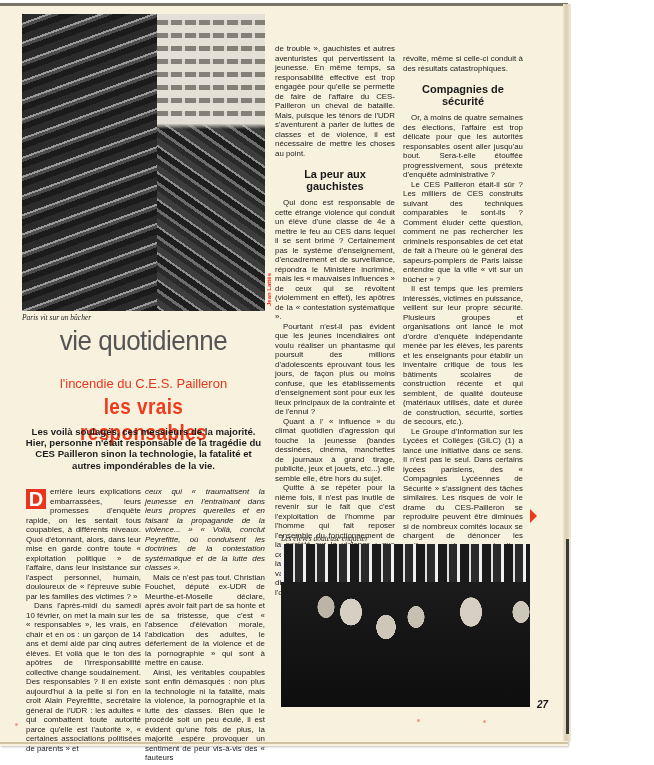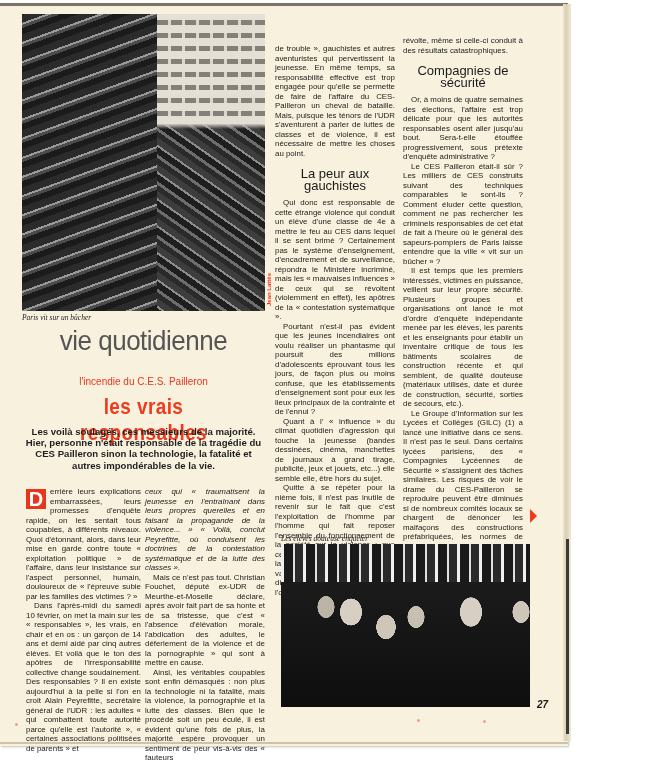--- a/index.html
+++ b/index.html
@@ -75,21 +75,21 @@
     font-size: 6px; font-weight: bold; color: #e8361e; white-space: nowrap;
   }
   
   .rubric {
     position: absolute; left: 22px; top: 320px; width: 243px; text-align: center;
     font-family: "Liberation Sans", sans-serif; font-weight: normal; font-size: 26px; color: #555;
     letter-spacing: -0.5px; transform: scaleY(1.05);
   }
   .kicker {
     position: absolute; left: 22px; top: 370px; width: 243px; text-align: center;
-    font-size: 10px; color: #e8361e;
+    font-size: 13px; color: #e8361e;
   }
   .headline {
     position: absolute; left: 22px; top: 388px; width: 243px; text-align: center;
     font-size: 22px; font-weight: bold; color: #f03a1c; letter-spacing: 0.5px;
     transform: scaleX(0.86); transform-origin: center;
   }
   .chapo {
     position: absolute; left: 22px; top: 420px; width: 243px; text-align: center;
     font-size: 9.6px; font-weight: bold; line-height: 11.2px; color: #1f1f1f;
   }
@@ -97,27 +97,27 @@
   .col {
     position: absolute; font-size: 7.9px; line-height: 9.5px; text-align: justify; color: #1c1c1c;
     font-family: "Liberation Sans", sans-serif;
   }
   .col p { margin: 0; text-indent: 8px; }
   .col p.noindent { text-indent: 0; }
   .col .it { font-style: italic; }
   .col-1 { left: 26px; top: 481px; width: 115px; }
   .col-2 { left: 145px; top: 481px; width: 120px; }
   .col-3 { left: 275px; top: 38px; width: 120px; }
-  .col-4 { left: 403px; top: 30px; width: 120px; }
+  .col-4 { left: 403px; top: 48px; width: 120px; }
   .dropcap {
     float: left; width: 20px; height: 20px; background: #e8361e; color: #fff; font-weight: bold;
     font-size: 20px; line-height: 20px; text-align: center; margin: 2px 4px 0 0;
   }
   .subhead {
-    font-size: 13px; font-weight: normal; text-align: center; line-height: 12px; margin: 10px 0 6px 0; color: #1a1a1a;
+    font-size: 11px; font-weight: bold; text-align: center; line-height: 12px; margin: 10px 0 6px 0; color: #1a1a1a;
   }
   .signature {
     text-align: right; font-style: italic; font-size: 8.4px; margin: 2px 6px 4px 0; padding-right: 12px;
   }
   .footnote { font-size: 5.8px; line-height: 6.6px; font-weight: bold; text-align: justify; }
   .continue-arrow {
     position: absolute; left: 530px; top: 503px; width: 0; height: 0;
     border-top: 7px solid transparent; border-bottom: 7px solid transparent; border-left: 7px solid #ee3a1c;
   }
   .page-number {

